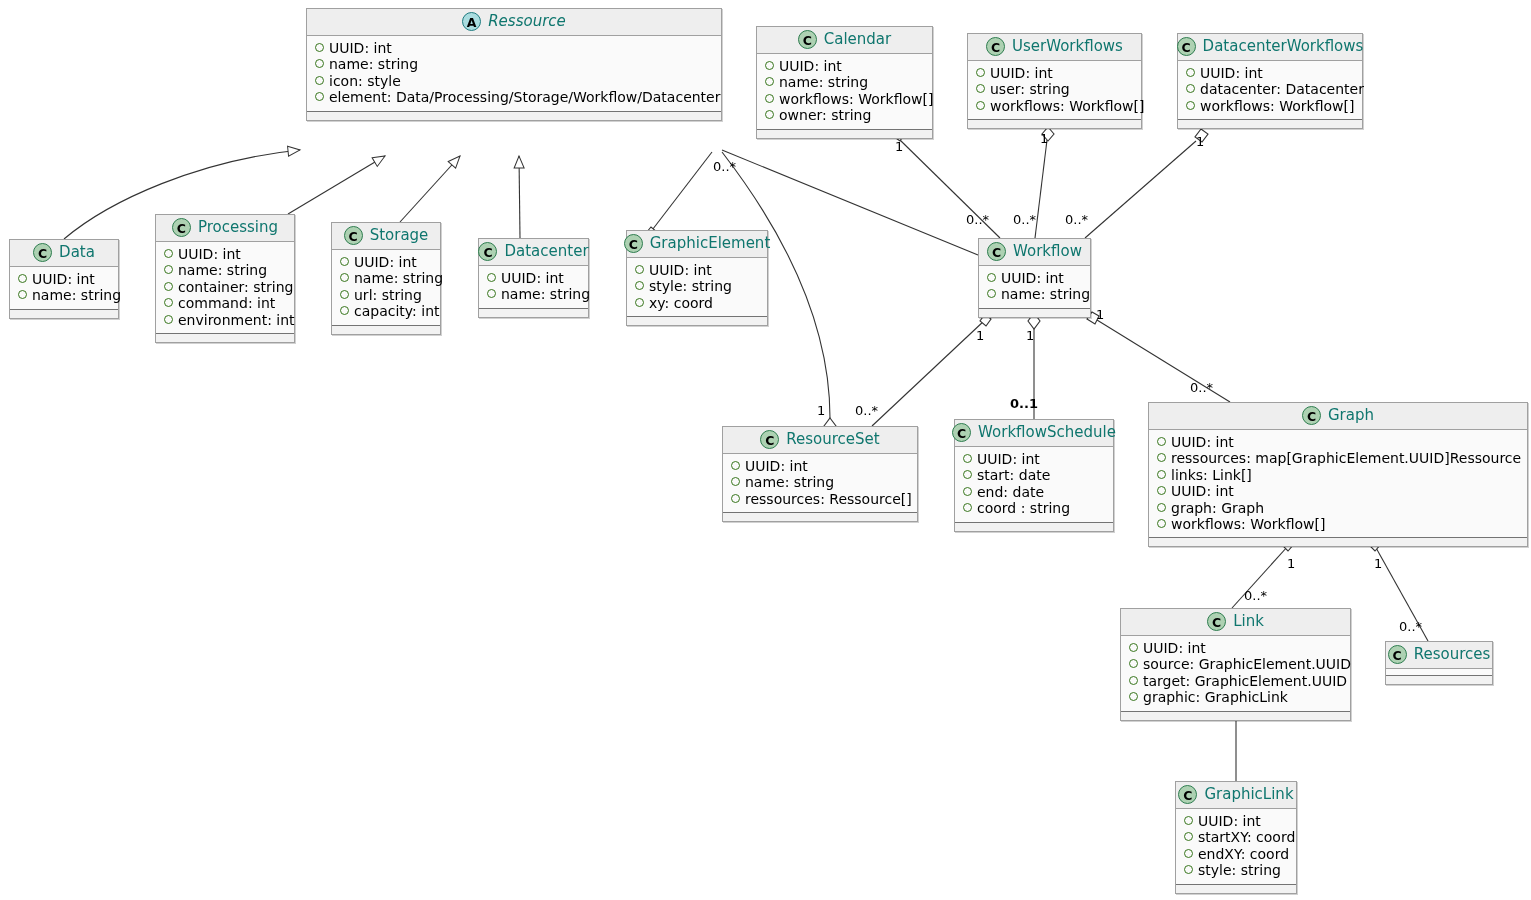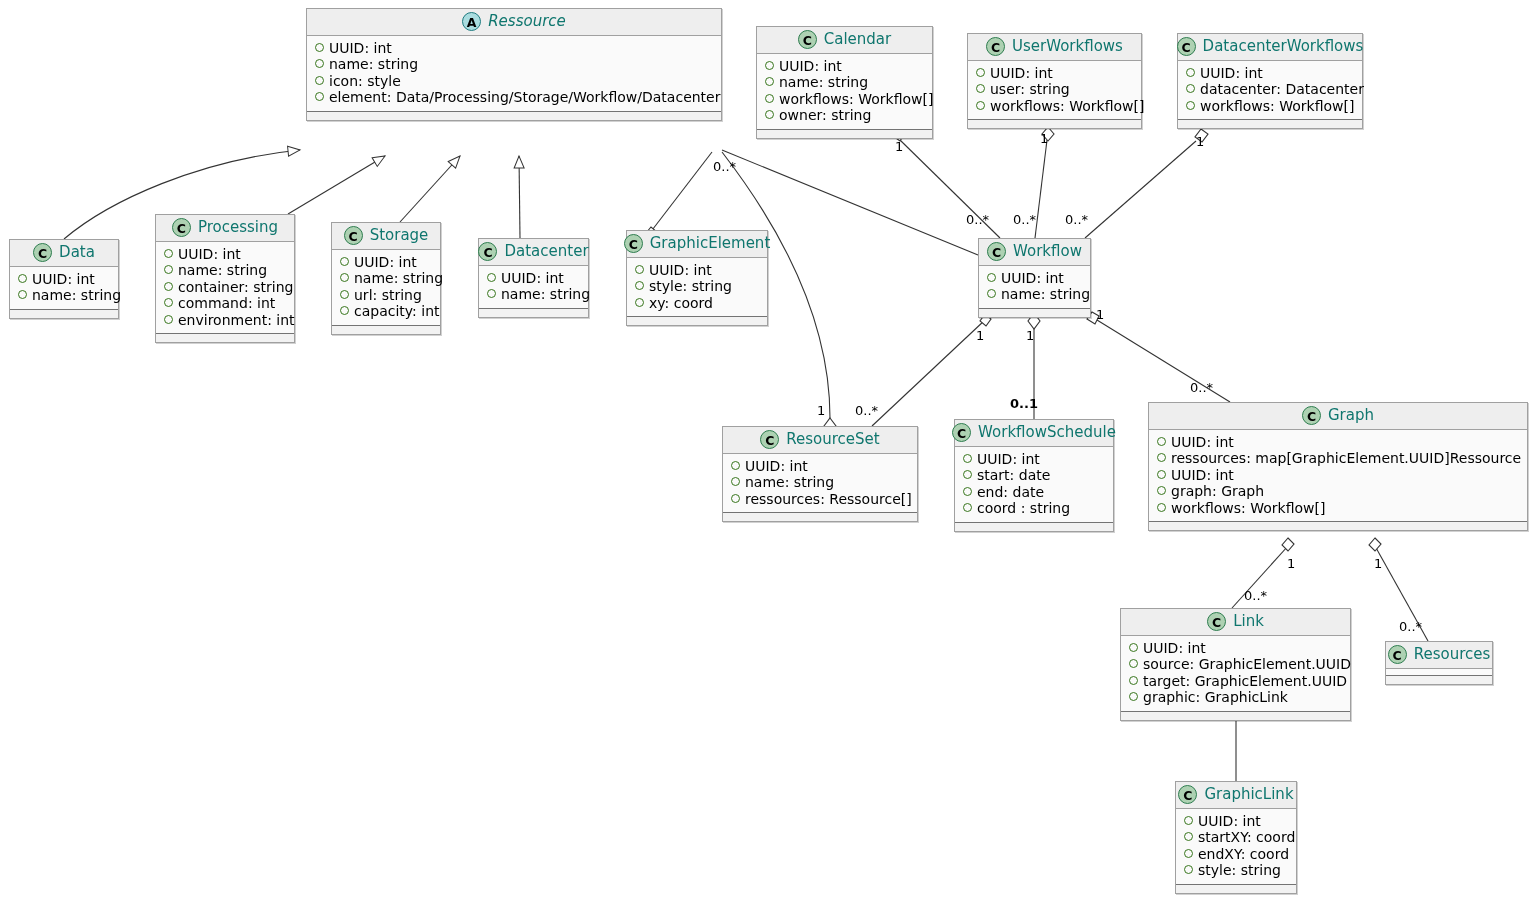--- a/index.html
+++ b/index.html
@@ -385,20 +385,24 @@
           <span class="uml-title">Graph</span>
         </div>
         <div class="uml-attrs">
           <div class="attr">
             <span class="dot"></span>
             <span>UUID: int</span>
           </div>
           <div class="attr">
             <span class="dot"></span>
             <span>ressources: map[GraphicElement.UUID]Ressource</span>
+          </div>
+          <div class="attr">
+            <span class="dot"></span>
+            <span>links: Link[]</span>
           </div>
           <div class="attr">
             <span class="dot"></span>
             <span>UUID: int</span>
           </div>
           <div class="attr">
             <span class="dot"></span>
             <span>graph: Graph</span>
           </div>
           <div class="attr">

